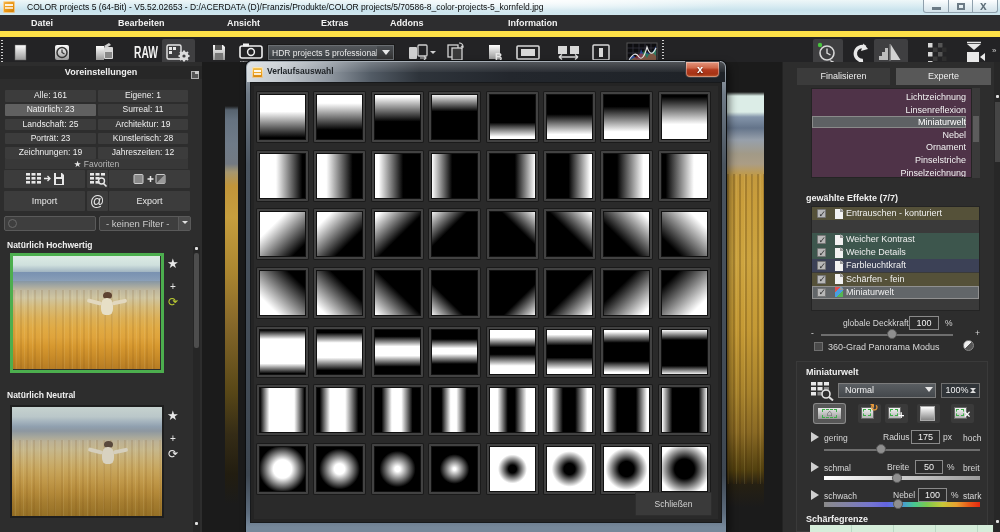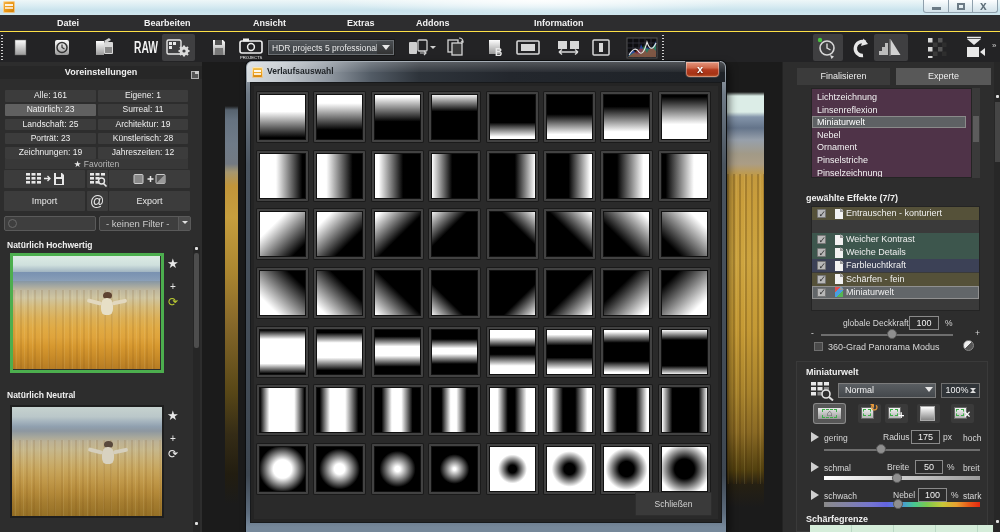--- a/index.html
+++ b/index.html
@@ -16,23 +16,23 @@
 #title-txt { position:absolute; left:27px; top:2px; font-size:8.5px; color:#0a0a0a; }
 .winbtn { position:absolute; top:0; height:13px; border:1px solid #8fa0ac; border-top:none;
   background:linear-gradient(to bottom,#fdfeff,#e8f1f5 45%,#d3e2ea); }
 .winbtn.b1 { left:923px; width:26px; border-radius:0 0 0 3px; }
 .winbtn.b2 { left:948px; width:25px; }
 .winbtn.b3 { left:972px; width:26px; border-radius:0 0 3px 0; }
 .winbtn .min { position:absolute; left:8px; top:7px; width:9px; height:3px; background:#6b7a85; }
 .winbtn .res { position:absolute; left:8px; top:3px; width:8px; height:7px; border:2px solid #6b7a85; }
 .winbtn .clo { position:absolute; left:7px; top:2px; width:11px; height:9px; color:#5f6f7a; font-size:12px; font-weight:bold; line-height:9px; }
 #menubar { position:absolute; left:0; top:15px; width:1000px; height:16px; background:#2d2d2f; }
-#menubar span { position:absolute; top:3px; font-size:9px; font-weight:bold; color:#f2f2f2;margin-left:26px; }
+#menubar span { position:absolute; top:3px; font-size:9px; font-weight:bold; color:#f2f2f2; }
 #toolbar { position:absolute; left:0; top:31px; width:1000px; height:31px; background:#232325;
-  border-top:1px solid #fde047; }
+  border-top:6px solid #fde047; }
 .dotsep { position:absolute; width:2px; background-image:repeating-linear-gradient(to bottom,#cfcfcf 0 1px,transparent 1px 3px); }
 .tbtn-hl { position:absolute; background:#3f3f41; border-radius:2px; }
 
 #mainbg { position:absolute; left:0; top:62px; width:1000px; height:470px; background:#1b1b1b; }
 #sliverL { position:absolute; left:225px; top:62px; width:13px; height:470px;
   background:linear-gradient(to bottom,#1b1b1b 0px,#1b1b1b 44px,#57636f 48px,#667381 58px,#6f7b88 82px,#737a83 102px,#a6976f 110px,#c1953a 124px,#c69e3e 155px,#ab8630 210px,#86682a 262px,#584717 330px,#352c16 372px,#221d10 412px,#1b1b1b 442px,#1b1b1b 470px); }
 #sliverR { position:absolute; left:727px; top:62px; width:37px; height:470px;
   background:linear-gradient(to bottom,#1b1b1b 0px,#1b1b1b 30px,#dcede7 34px,#dcede7 50px,#8495aa 55px,#64748a 66px,#97a0ab 78px,#a29a87 92px,#ab9d85 102px,#c49a3e 115px,#c99e3b 140px,#cda43f 200px,#c49934 270px,#a8832c 330px,#8a6a24 370px,#51400f 408px,#262012 422px,#1b1b1b 445px,#1b1b1b 470px); }
 #sliverR .streaks { position:absolute; left:0; top:112px; width:37px; height:310px;
   background:repeating-linear-gradient(90deg, rgba(70,45,8,.26) 0 2px, rgba(0,0,0,0) 2px 6px),
@@ -100,21 +100,21 @@
   background:#2a2a2a; border:1px solid #17191b; box-shadow:inset 0 0 0 3px #242424; }
 .tile { position:absolute; width:51px; height:50px; border:2.5px solid #424242; border-radius:1px;
   box-shadow:0 0 0 1px #1a1a1a, inset 0 0 0 1px #111; }
 #btn-close2 { position:absolute; left:635px; top:492px; width:77px; height:24px; background:#3a3a3a;
   border:1px solid #2e2e2e; border-radius:1px; color:#d5d5d5; font-size:8.5px; text-align:center; line-height:22px; }
 
 #rpanel { position:absolute; left:782px; top:62px; width:218px; height:470px; background:#2d2d2d; border-left:1px solid #232323; }
 .tab { position:absolute; top:5.5px; height:17px; font-size:9px; color:#ededed; text-align:center; line-height:17px; }
 #tab1 { left:14px; width:93px; background:#3b3b3b; }
 #tab2 { left:113px; width:95px; background:#585858; }
-#plist { position:absolute; left:28px; top:25.5px; width:161px; height:90px; background:#4f3348; border:1px solid #242424; overflow:hidden; }
+#plist { position:absolute; left:28px; top:25.5px; width:161px; height:90px; background:#4f3348; border:1px solid #242424; overflow:hidden;text-align:right; }
 .pitem { position:absolute; left:0; width:154px; height:12.3px; color:#f2f2f2; font-size:9px; line-height:12.3px; padding-left:5px; }
 .pitem.sel { background:#5e6164; box-shadow:inset 0 0 0 1px #8a8a8a; color:#fff; }
 #plist-sb { position:absolute; left:189px; top:25.5px; width:8px; height:90px; background:#3a3a3a; }
 #plist-sb .h { position:absolute; left:1px; top:28px; width:6px; height:26px; background:#5c5c5c; }
 #geh { position:absolute; left:23px; top:131px; font-size:9px; font-weight:bold; color:#f0f0f0; }
 #elist { position:absolute; left:28px; top:144px; width:169px; height:105px; background:#3a3a3a; border:1px solid #242424; }
 .eitem { position:absolute; left:0; width:167px; height:13.1px; font-size:9px; color:#efefef; line-height:13.1px; }
 .eitem .cb { position:absolute; left:5px; top:2px; width:9px; height:9px; background:#b8b8b8; border:1px solid #777; border-radius:1px; }
 .eitem .cb:after { content:"\2713"; position:absolute; left:0.5px; top:-2.5px; font-size:9px; color:#333; }
 .eitem .pg { position:absolute; left:23px; top:1.5px; width:8px; height:10px; background:#f2f2f2; border-radius:0 2px 0 0; }
@@ -151,20 +151,21 @@
   background-image:repeating-linear-gradient(to right, transparent 0 41px, #b9d8c4 41px 42px); }
 #rscroll { position:absolute; left:211px; top:0px; width:7px; height:470px; background:#272727; }
 #rscroll .h { position:absolute; left:1px; top:40px; width:5px; height:60px; background:#454545; }
 
 </style>
 </head>
 <body>
 <div id="titlebar">
  <div class="glow"></div>
  <div id="title-ico"></div>
+ <div id="title-txt">COLOR projects 5 (64-Bit) - V5.52.02653 - D:/ACERDATA (D)/Franzis/Produkte/COLOR projects/5/70586-8_color-projects-5_kornfeld.jpg</div>
  <div class="winbtn b1">
       <div class="min"></div>
     </div>
  <div class="winbtn b2">
       <div class="res"></div>
     </div>
  <div class="winbtn b3">
       <div class="clo">x</div>
     </div>
 </div>

